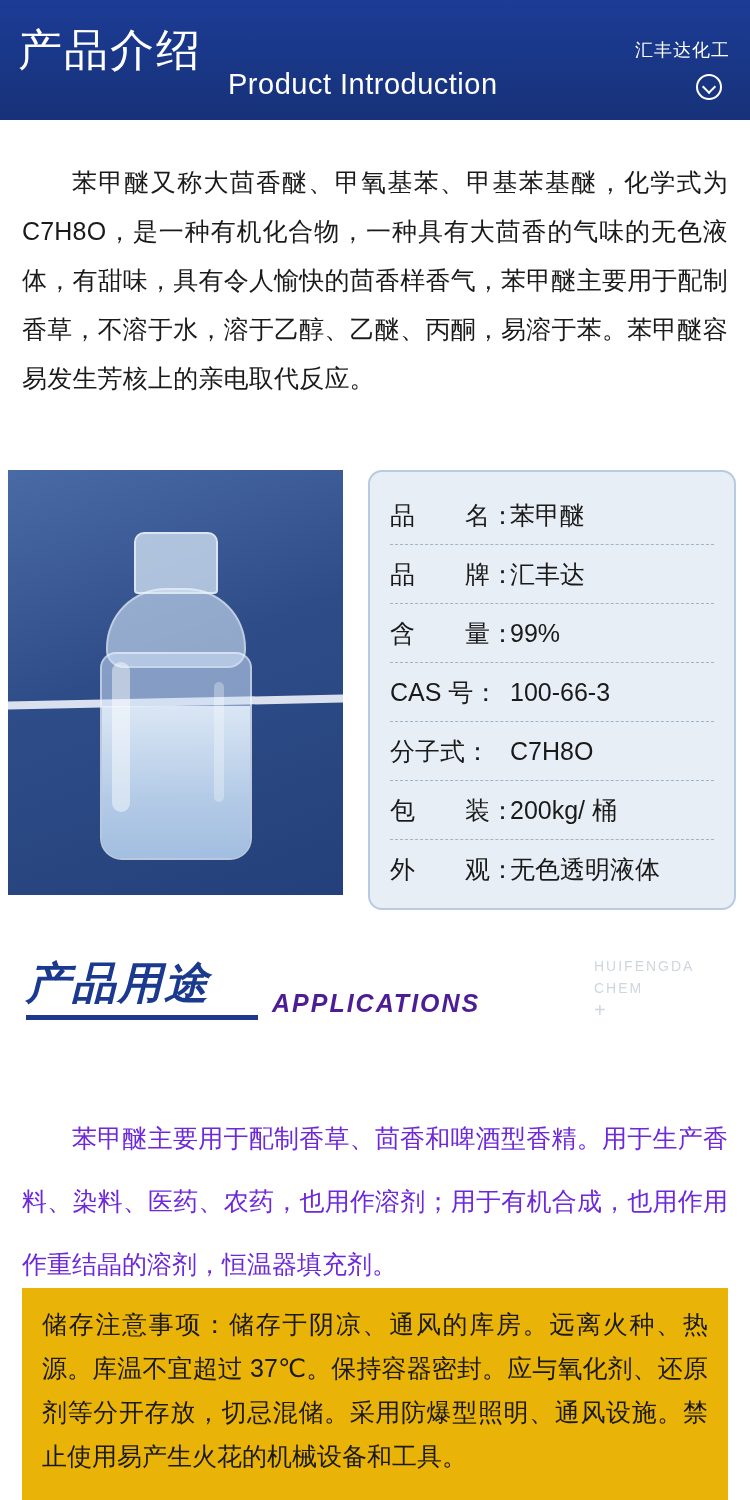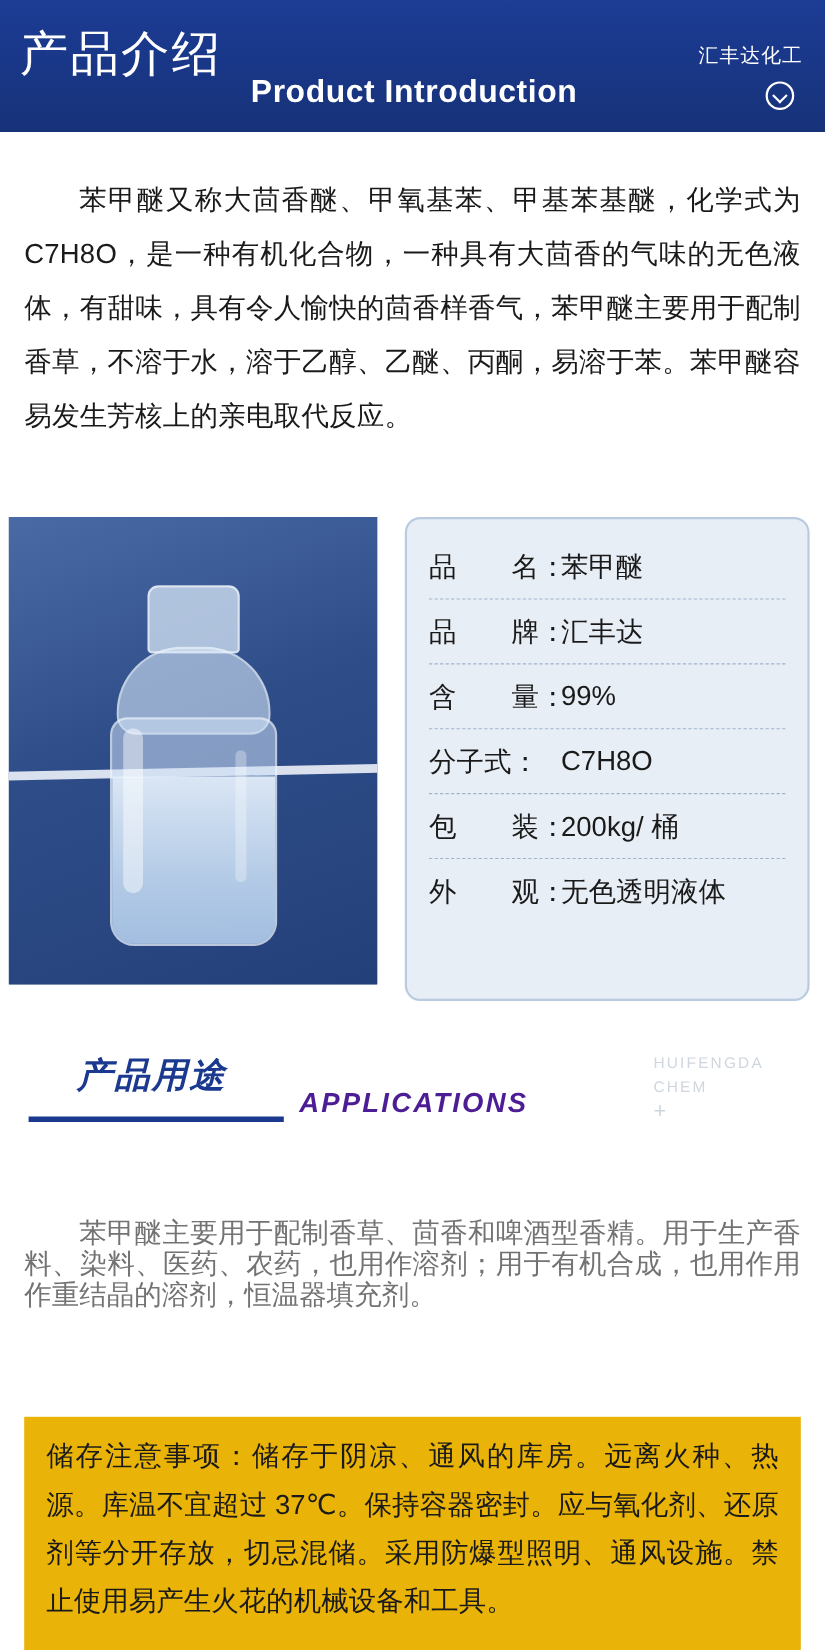--- a/index.html
+++ b/index.html
@@ -35,21 +35,21 @@
     color: #ffffff;
     letter-spacing: 2px;
     line-height: 1;
   }
   .header .title-en {
     position: absolute;
     left: 228px;
     top: 70px;
     font-size: 29px;
     color: #ffffff;
-    font-weight: bold;
+    font-weight: normal;
     letter-spacing: 0.5px;
     line-height: 1;
   }
   .header .brand {
     position: absolute;
     right: 20px;
     top: 38px;
     font-size: 18px;
     color: #ffffff;
     letter-spacing: 1px;
@@ -223,27 +223,26 @@
     position: absolute;
     left: 0;
     top: 955px;
     width: 750px;
     height: 110px;
   }
   .app-head .cn {
     position: absolute;
     left: 26px;
     top: 6px;
-    font-size: 32px;
+    font-size: 44px;
     font-weight: bold;
     font-style: italic;
     color: #1b3a8f;
     letter-spacing: 2px;
     line-height: 1;
-    margin-left: 44px;
   }
   .app-head .underline {
     position: absolute;
     left: 26px;
     top: 60px;
     width: 232px;
     height: 5px;
     background: #1b3a8f;
   }
   .app-head .en {
@@ -276,22 +275,22 @@
 
   
   .app-text {
     position: absolute;
     left: 0;
     top: 1082px;
     width: 750px;
     padding: 0 22px;
     box-sizing: border-box;
     font-size: 25px;
-    line-height: 28px;
-    color: #737373;
+    line-height: 63px;
+    color: #6d28d9;
     text-indent: 50px;
     text-align: justify;
   }
 
   
   .note {
     position: absolute;
     left: 22px;
     top: 1288px;
     width: 706px;
@@ -339,20 +338,24 @@
     </div>
     <div class="spec-row">
       <span class="spec-key">品　　牌：</span>
       <span class="spec-val">汇丰达</span>
     </div>
     <div class="spec-row">
       <span class="spec-key">含　　量：</span>
       <span class="spec-val">99%</span>
     </div>
     <div class="spec-row">
+      <span class="spec-key">CAS 号：</span>
+      <span class="spec-val">100-66-3</span>
+    </div>
+    <div class="spec-row">
       <span class="spec-key">分子式：</span>
       <span class="spec-val">C7H8O</span>
     </div>
     <div class="spec-row">
       <span class="spec-key">包　　装：</span>
       <span class="spec-val">200kg/ 桶</span>
     </div>
     <div class="spec-row">
       <span class="spec-key">外　　观：</span>
       <span class="spec-val">无色透明液体</span>

